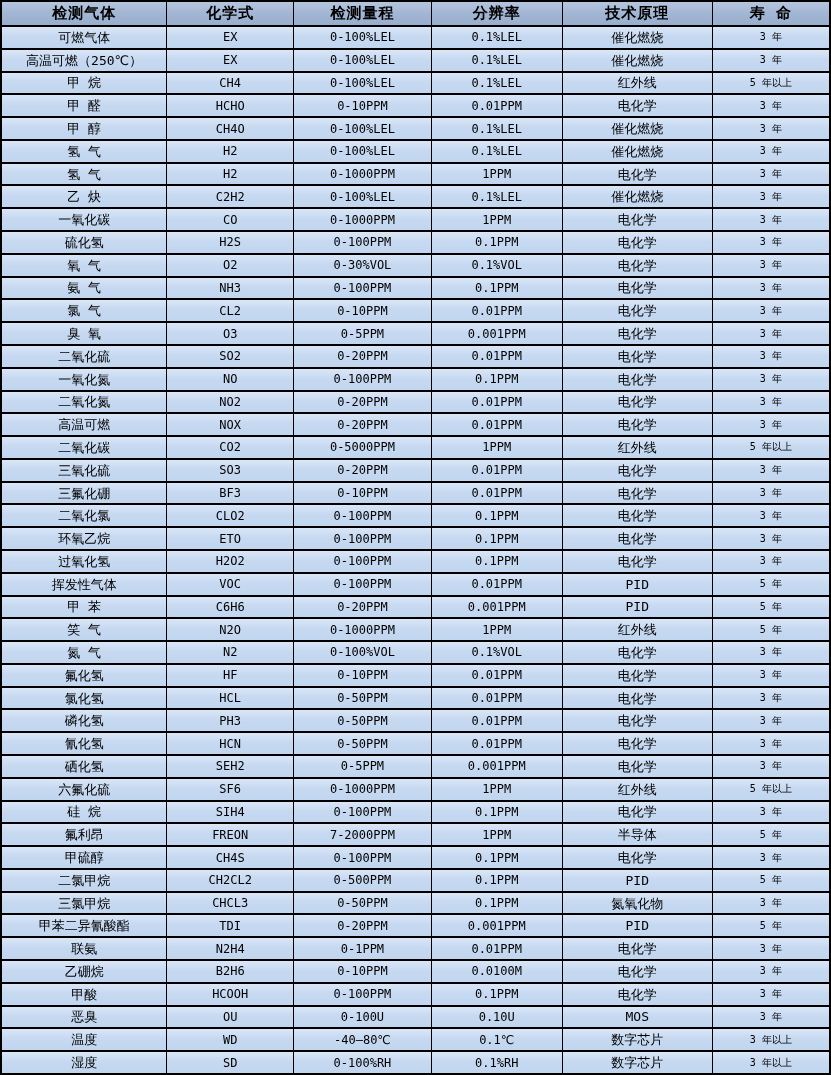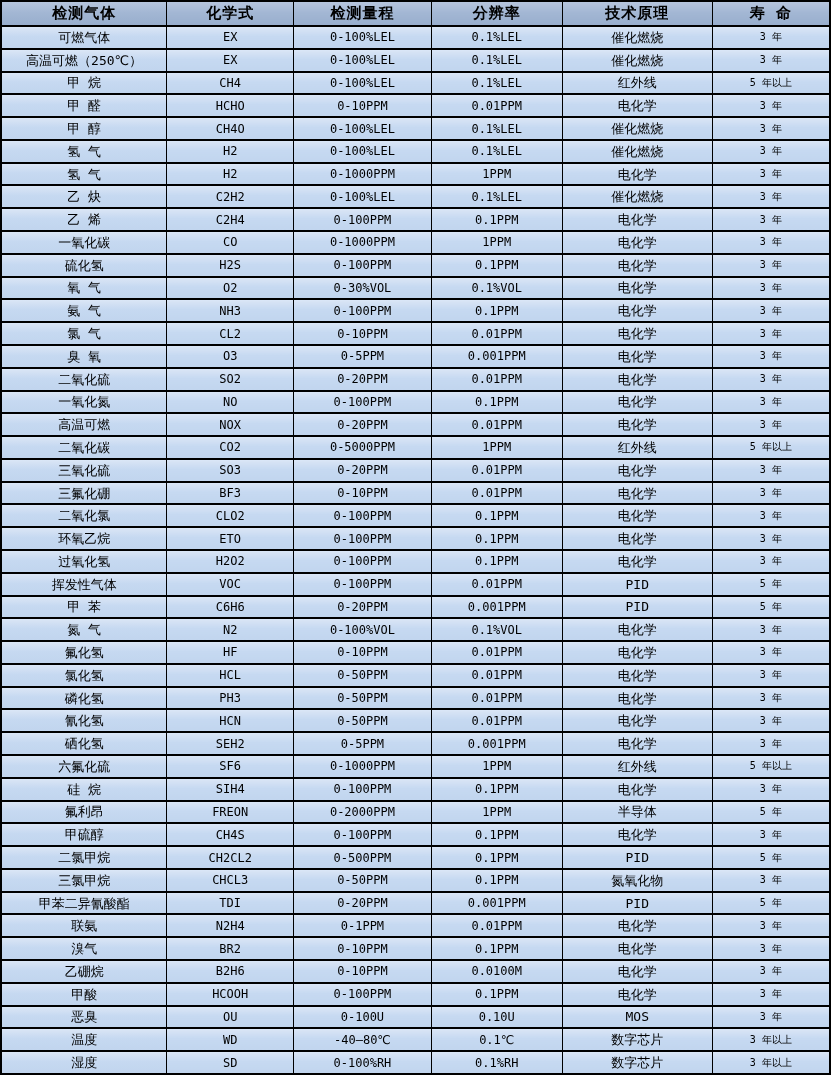--- a/index.html
+++ b/index.html
@@ -140,28 +140,20 @@
       </tr>
       <tr>
         <td>乙 炔</td>
         <td>C2H2</td>
         <td>0-100%LEL</td>
         <td>0.1%LEL</td>
         <td>催化燃烧</td>
         <td>3 年</td>
       </tr>
       <tr>
-        <td>乙 烯</td>
-        <td>C2H4</td>
-        <td>0-100PPM</td>
-        <td>0.1PPM</td>
-        <td>电化学</td>
-        <td>3 年</td>
-      </tr>
-      <tr>
         <td>一氧化碳</td>
         <td>CO</td>
         <td>0-1000PPM</td>
         <td>1PPM</td>
         <td>电化学</td>
         <td>3 年</td>
       </tr>
       <tr>
         <td>硫化氢</td>
         <td>H2S</td>
@@ -212,20 +204,28 @@
       </tr>
       <tr>
         <td>一氧化氮</td>
         <td>NO</td>
         <td>0-100PPM</td>
         <td>0.1PPM</td>
         <td>电化学</td>
         <td>3 年</td>
       </tr>
       <tr>
+        <td>二氧化氮</td>
+        <td>NO2</td>
+        <td>0-20PPM</td>
+        <td>0.01PPM</td>
+        <td>电化学</td>
+        <td>3 年</td>
+      </tr>
+      <tr>
         <td>高温可燃</td>
         <td>NOX</td>
         <td>0-20PPM</td>
         <td>0.01PPM</td>
         <td>电化学</td>
         <td>3 年</td>
       </tr>
       <tr>
         <td>二氧化碳</td>
         <td>CO2</td>
@@ -281,20 +281,28 @@
         <td>0.01PPM</td>
         <td>PID</td>
         <td>5 年</td>
       </tr>
       <tr>
         <td>甲 苯</td>
         <td>C6H6</td>
         <td>0-20PPM</td>
         <td>0.001PPM</td>
         <td>PID</td>
+        <td>5 年</td>
+      </tr>
+      <tr>
+        <td>笑 气</td>
+        <td>N2O</td>
+        <td>0-1000PPM</td>
+        <td>1PPM</td>
+        <td>红外线</td>
         <td>5 年</td>
       </tr>
       <tr>
         <td>氮 气</td>
         <td>N2</td>
         <td>0-100%VOL</td>
         <td>0.1%VOL</td>
         <td>电化学</td>
         <td>3 年</td>
       </tr>
@@ -350,21 +358,21 @@
         <td>硅 烷</td>
         <td>SIH4</td>
         <td>0-100PPM</td>
         <td>0.1PPM</td>
         <td>电化学</td>
         <td>3 年</td>
       </tr>
       <tr>
         <td>氟利昂</td>
         <td>FREON</td>
-        <td>0-2000PPM</td>
+        <td>7-2000PPM</td>
         <td>1PPM</td>
         <td>半导体</td>
         <td>5 年</td>
       </tr>
       <tr>
         <td>甲硫醇</td>
         <td>CH4S</td>
         <td>0-100PPM</td>
         <td>0.1PPM</td>
         <td>电化学</td>
@@ -392,28 +400,20 @@
         <td>0-20PPM</td>
         <td>0.001PPM</td>
         <td>PID</td>
         <td>5 年</td>
       </tr>
       <tr>
         <td>联氨</td>
         <td>N2H4</td>
         <td>0-1PPM</td>
         <td>0.01PPM</td>
-        <td>电化学</td>
-        <td>3 年</td>
-      </tr>
-      <tr>
-        <td>溴气</td>
-        <td>BR2</td>
-        <td>0-10PPM</td>
-        <td>0.1PPM</td>
         <td>电化学</td>
         <td>3 年</td>
       </tr>
       <tr>
         <td>乙硼烷</td>
         <td>B2H6</td>
         <td>0-10PPM</td>
         <td>0.0100M</td>
         <td>电化学</td>
         <td>3 年</td>

